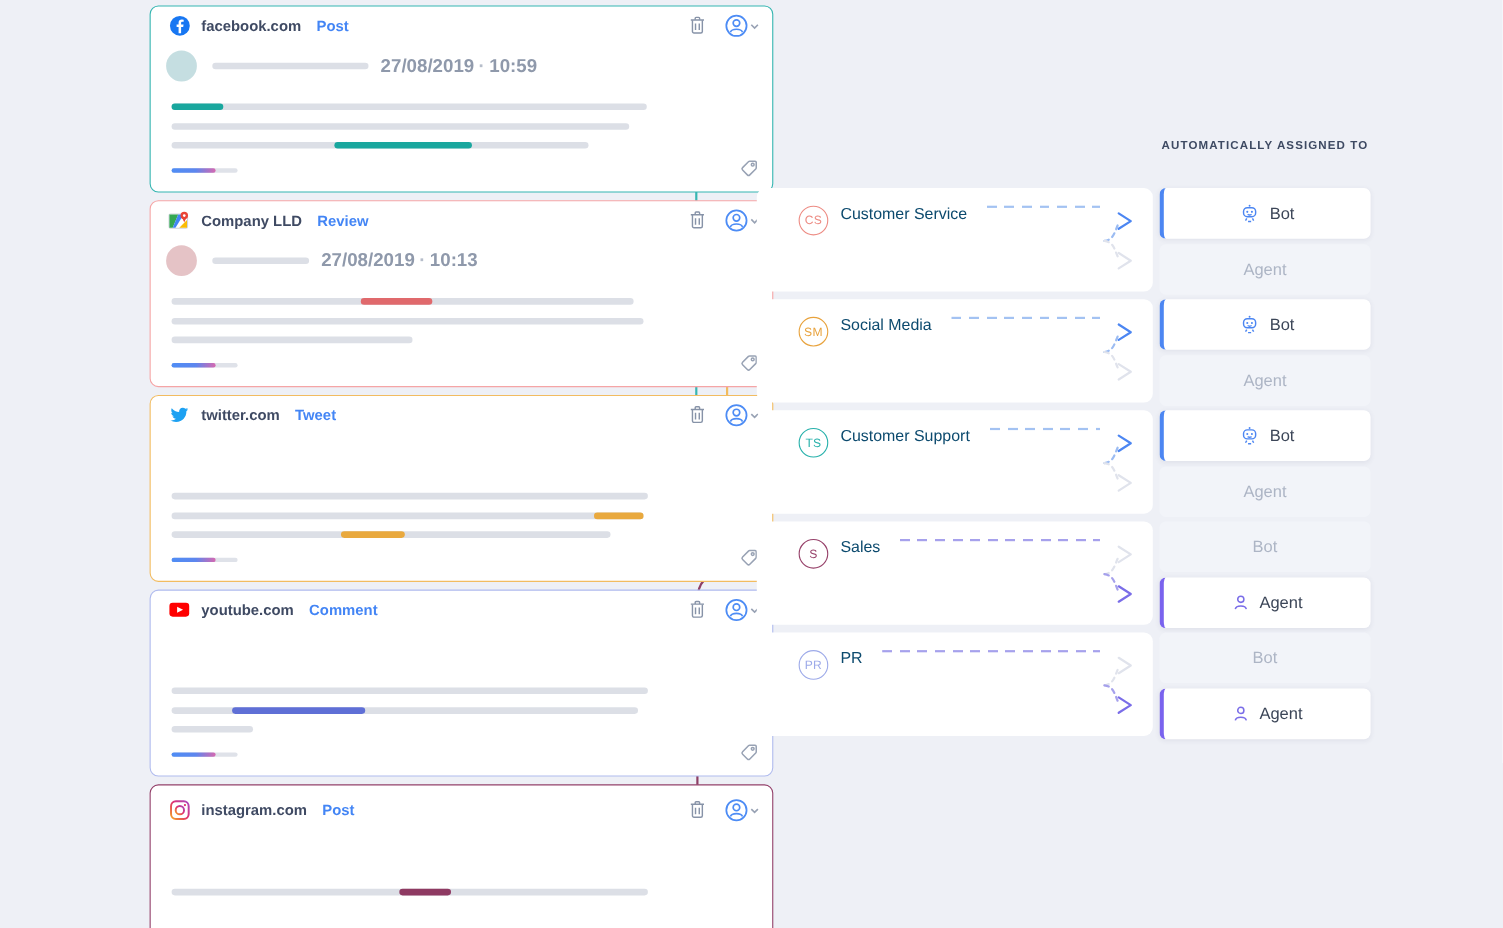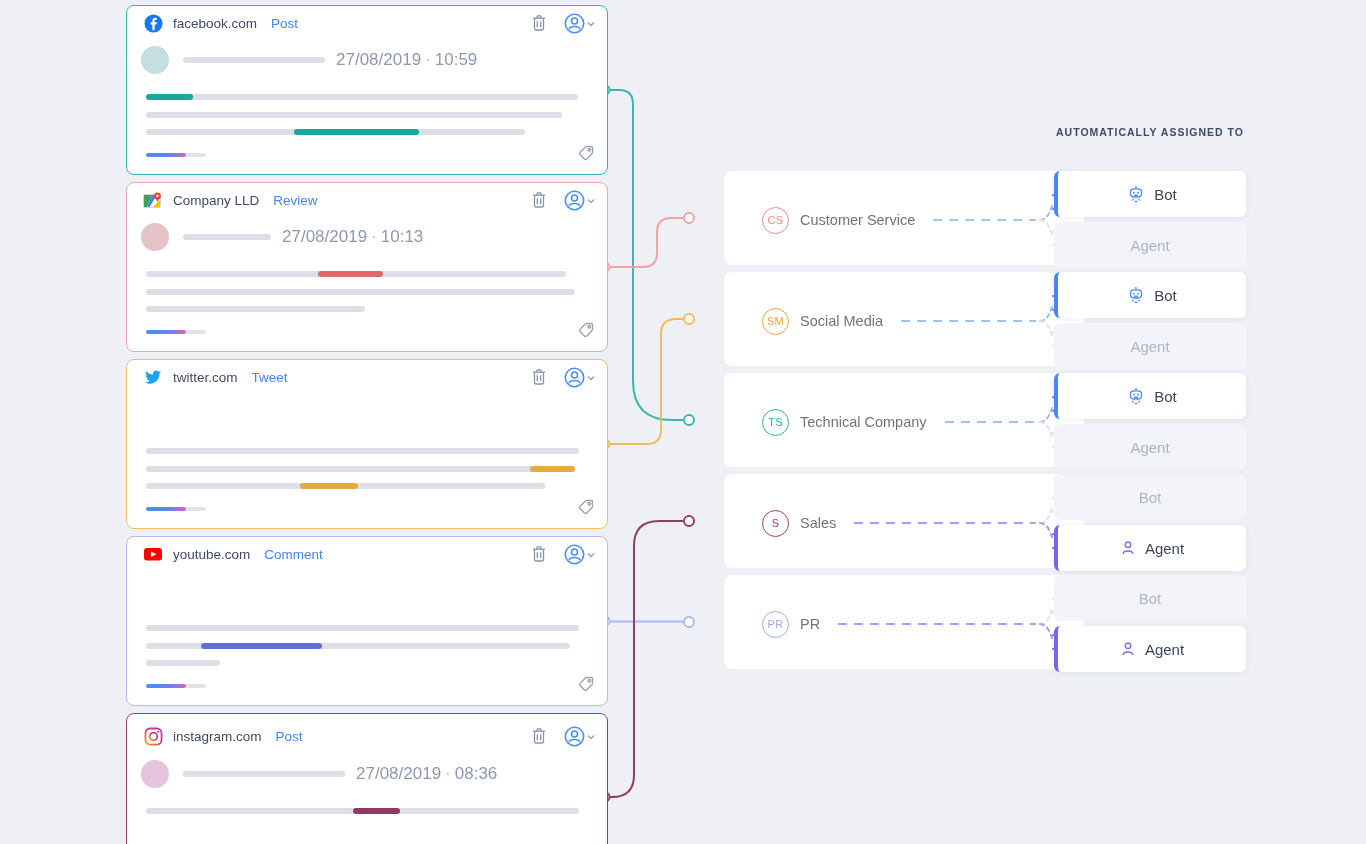--- a/index.html
+++ b/index.html
@@ -1,21 +1,21 @@
 <!DOCTYPE html>
 <html><head>
 <meta charset="utf-8">
 <style>
   html,body{margin:0;padding:0;}
   body{font-family:"Liberation Sans",sans-serif;}
   .canvas{position:relative;width:1366px;height:844px;background:#eef0f6;overflow:hidden;}
   svg{display:block;}
   
-  .card{position:absolute;left:126px;width:482px;height:170px;background:#fff;border:1.5px solid #ccc;
-        border-radius:8px;box-sizing:border-box;}
+  .card{position:absolute;left:136px;width:567px;height:170px;background:#fff;border:1.5px solid #ccc;
+        border-radius:8px;box-sizing:border-box;font-weight:bold;}
   .card-header{position:absolute;top:5px;left:16px;right:12px;height:24px;display:flex;align-items:center;}
   .src-icon{width:20px;height:20px;margin-right:10px;display:flex;align-items:center;justify-content:center;}
   .domain{font-size:13.5px;color:#3f4a63;}
   .type-link{font-size:13.5px;color:#4385f5;margin-left:14px;cursor:pointer;text-decoration:none;}
   .hspacer{flex:1;}
   .icon-btn{display:flex;align-items:center;cursor:pointer;}
   .trash{margin-right:16px;}
   .card-byline{position:absolute;top:40px;left:14px;right:14px;height:28px;display:flex;align-items:center;}
   .avatar{width:28px;height:28px;border-radius:50%;margin-right:14px;flex:none;}
   .name-bar{height:6px;border-radius:3px;background:#dcdfe6;margin-right:11px;flex:none;}
@@ -23,25 +23,25 @@
   .dot-sep{margin:0 4px;color:#b6bdca;}
   .lines{position:absolute;top:88px;left:19px;}
   .line{height:6px;border-radius:3px;background:#dcdfe6;margin-bottom:11.5px;position:relative;}
   .seg{position:absolute;top:0;height:6px;border-radius:3px;}
   .mini-bar{position:absolute;top:147px;left:19px;width:60px;height:4px;border-radius:2px;background:#dfe2e9;}
   .mini-bar i{position:absolute;left:0;top:0;height:4px;width:40px;border-radius:2px;display:block;
         background:linear-gradient(90deg,#4f8df5 0%,#5d86ee 55%,#d668b0 100%);}
   .tag{position:absolute;right:12px;top:138px;}
   .byline5{top:46px;} .lines5{top:94px;}
   
-  .mrow{position:absolute;left:724px;width:360px;height:94px;background:#fff;border-radius:8px;
-        display:flex;align-items:center;padding:4px 6px 0 38px;box-sizing:border-box;}
+  .mrow{position:absolute;left:688px;width:360px;height:94px;background:#fff;border-radius:8px;
+        display:flex;padding:16px 6px 0 38px;box-sizing:border-box;}
   .badge{width:27px;height:27px;border-radius:50%;border:1.5px solid;display:flex;align-items:center;
         justify-content:center;font-size:11px;letter-spacing:.3px;flex:none;box-sizing:border-box;}
-  .mlabel{font-size:14.5px;color:#737373;margin-left:11px;white-space:nowrap;}
+  .mlabel{font-size:14.5px;color:#0c4a6e;margin-left:11px;white-space:nowrap;}
   .dash{flex:1;height:2px;margin:0 2px 0 18px;
         background:repeating-linear-gradient(90deg,currentColor 0 9px,transparent 9px 16px);}
   .dash-blue{color:#a3c2f2;} .dash-purple{color:#a6a1ec;}
   .fork{flex:none;}
   .fork path{fill:none;stroke-width:2;stroke-linecap:round;stroke-linejoin:round;}
   .fork .crv{stroke-dasharray:4 4;}
   .fork-bot .top-crv{stroke:#9cbcf2;}  .fork-bot .top-arw{stroke:#4c86f2;}
   .fork-bot .bot-crv,.fork-bot .bot-arw{stroke:#e0e3ec;}
   .fork-agent .top-crv,.fork-agent .top-arw{stroke:#e0e3ec;}
   .fork-agent .bot-crv{stroke:#a6a1ec;} .fork-agent .bot-arw{stroke:#7a6de8;}
@@ -319,25 +319,20 @@
       </span>
       <span class="icon-btn">
         <svg width="32" height="23" viewBox="0 0 32 23" fill="none">
             <circle cx="11.5" cy="11.5" r="9.2" stroke="#4d8cf5" stroke-width="1.6"></circle>
             <circle cx="11.5" cy="9" r="3" stroke="#4d8cf5" stroke-width="1.5"></circle>
             <path d="M6,17.3 c1.2,-3.6 9.8,-3.6 11,0" stroke="#4d8cf5" stroke-width="1.5"></path>
             <path d="M25,10.5 l3,3 3,-3" stroke="#98a2b4" stroke-width="1.5"></path>
           </svg>
       </span>
     </div>
-    <div class="card-byline byline5">
-      <span class="avatar" style="background: rgb(230, 195, 223);"></span>
-      <span class="name-bar" style="width:162px"></span>
-      <span class="date"><span>27/08/2019</span><span class="dot-sep">·</span><span>08:36</span></span>
-    </div>
     <div class="lines lines5">
       <div class="line" style="width:433px">
           <span class="seg" style="left:207px;width:47px;background:#8e3a62"></span>
         </div>
     </div>
   </div>
 
   <div class="mrow" style="top:171px">
     <span class="badge" style="color: rgb(237, 139, 131); border-color: rgb(237, 139, 131);">CS</span>
     <span class="mlabel">Customer Service</span>
@@ -355,21 +350,21 @@
     <span class="dash dash-blue"></span>
     <svg class="fork fork-bot" width="40" height="64" viewBox="0 0 40 64">
         <path class="crv top-crv" d="M2,32 C10,31 11,25 14,18"></path>
         <path class="top-arw" d="M15,21 L26,14 L15,7"></path>
         <path class="crv bot-crv" d="M2,32 C10,33 11,39 14,46"></path>
         <path class="bot-arw" d="M15,43 L26,50 L15,57"></path>
       </svg>
   </div>
   <div class="mrow" style="top:373px">
     <span class="badge" style="color: rgb(39, 177, 171); border-color: rgb(39, 177, 171);">TS</span>
-    <span class="mlabel">Technical Company</span>
+    <span class="mlabel">Customer Support</span>
     <span class="dash dash-blue"></span>
     <svg class="fork fork-bot" width="40" height="64" viewBox="0 0 40 64">
         <path class="crv top-crv" d="M2,32 C10,31 11,25 14,18"></path>
         <path class="top-arw" d="M15,21 L26,14 L15,7"></path>
         <path class="crv bot-crv" d="M2,32 C10,33 11,39 14,46"></path>
         <path class="bot-arw" d="M15,43 L26,50 L15,57"></path>
       </svg>
   </div>
   <div class="mrow" style="top:474px">
     <span class="badge" style="color: rgb(150, 64, 105); border-color: rgb(150, 64, 105);">S</span>

